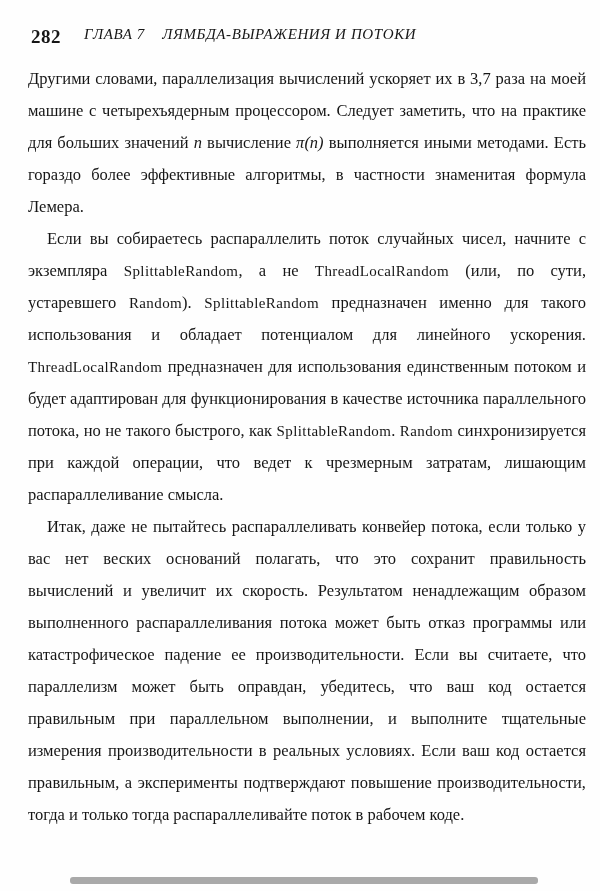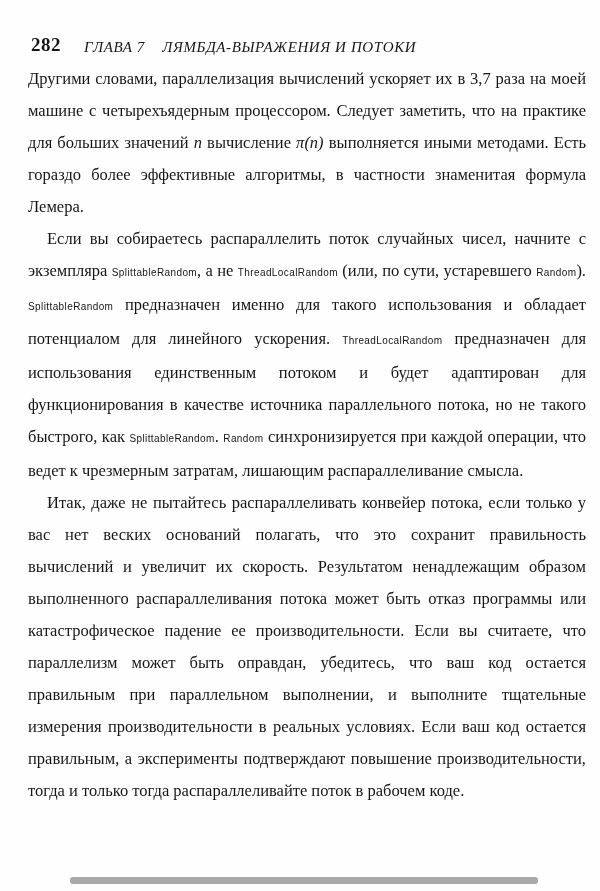--- a/index.html
+++ b/index.html
@@ -15,22 +15,21 @@
     overflow: hidden;
     font-family: "Liberation Serif", serif;
     color: #161616;
   }
   .running-header {
     position: absolute;
     top: 26px;
     left: 31px;
     right: 30px;
     display: flex;
-    align-items: flex-end;
-    margin-top: 8px;
+    align-items: flex-start;
   }
   .page-number {
     font-size: 19px;
     font-weight: bold;
     letter-spacing: 0.5px;
   }
   .running-head {
     margin-left: 23px;
     font-size: 15px;
     font-style: italic;
@@ -52,22 +51,22 @@
   p.para {
     margin: 0;
     padding: 0;
   }
   p.para.indent {
     text-indent: 19px;
   }
   .run-normal { font-style: normal; }
   .run-italic { font-style: italic; }
   .run-code {
-    font-family: Liberation Sans, sans-serif;
-    font-size: 10px;
+    font-family: Liberation Serif, serif;
+    font-size: 15px;
     letter-spacing: 0.4px;
   }
   .bottom-bar {
     position: absolute;
     left: 70px;
     top: 877px;
     width: 468px;
     height: 7px;
     background: #a9a9a9;
     border-radius: 3px;

